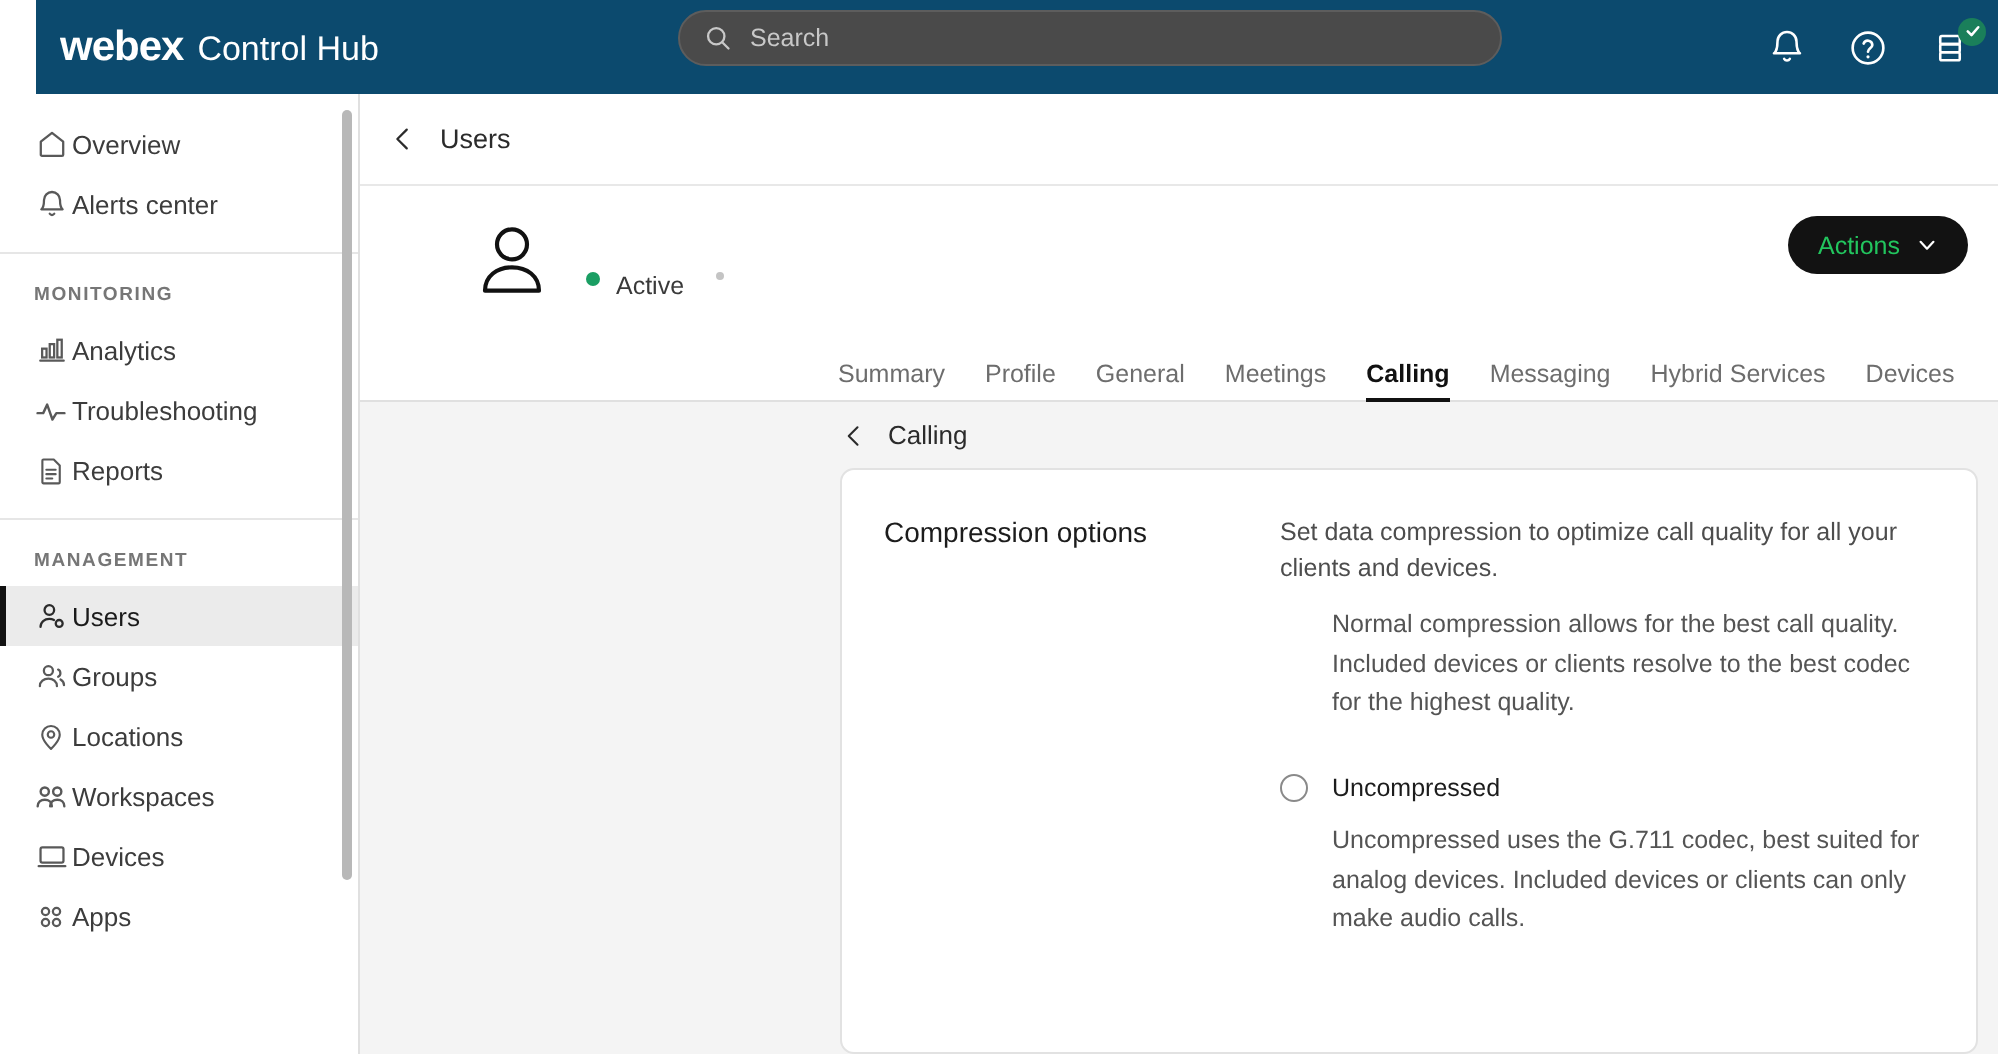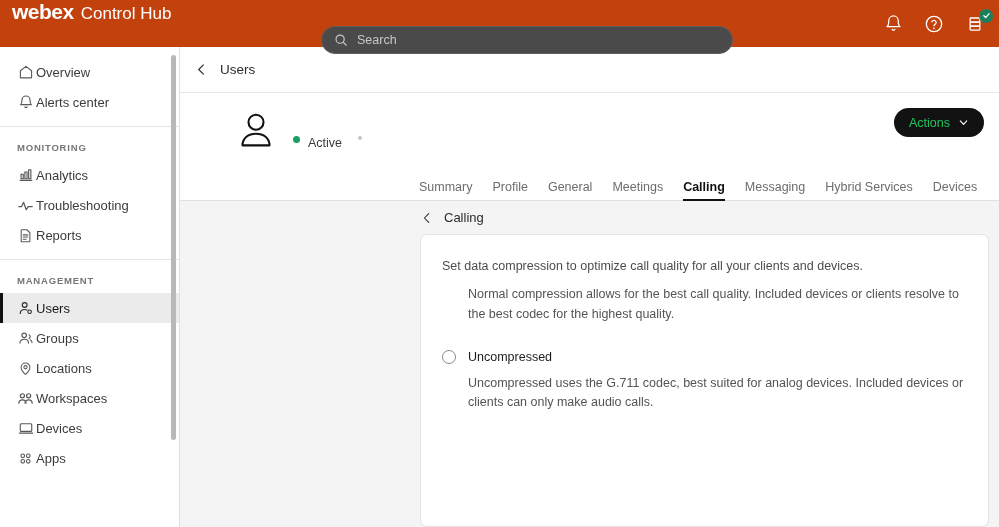--- a/index.html
+++ b/index.html
@@ -7,31 +7,32 @@
     width: 999px; height: 527px;
     font-family: "Liberation Sans", sans-serif;
     background: #ffffff;
     overflow: hidden;
   }
   .app { position: relative; width: 999px; height: 527px; display: flex; flex-direction: column; }
 
   
   .topbar {
     height: 47px; min-height: 47px;
-    background: #c2410c;
-    display: flex; 
+    background: #0c4a6e;
+    display: flex; align-items: center;
     position: relative;
     z-index: 20;
+    margin-left: 18px;
   }
   .brand { display: flex; align-items: baseline; padding-left: 12px; gap: 7px; }
   .brand-webex { color: #ffffff; font-size: 21px; font-weight: bold; letter-spacing: -0.5px; }
   .brand-product { color: #ffffff; font-size: 17px; font-weight: 400; }
 
   .search-wrap {
-    position: absolute; left: 321px; top: 26px;
+    position: absolute; left: 321px; top: 5px;
     width: 412px; height: 28px;
     background: #4a4a4a;
     border: 1px solid #5d5d5d;
     border-radius: 16px;
     display: flex; align-items: center; gap: 9px;
     padding: 0 12px;
   }
   .search-placeholder { color: #c8c8c8; font-size: 12.5px; }
 
   .topbar-icons {
@@ -386,20 +387,21 @@
         <span style="display:flex;align-items:center;">
           <svg width="14" height="14" viewBox="0 0 24 24" fill="none" stroke="#2b2b2b" stroke-width="1.8">
             <polyline points="15,4.5 7.5,12 15,19.5" stroke-linecap="round" stroke-linejoin="round"></polyline>
           </svg>
         </span>
         <span class="subhead-text">Calling</span>
       </div>
 
       <div class="content-scroll">
         <div class="card">
+          <div class="card-title">Compression options</div>
           <div class="card-body">
             <div class="card-desc">Set data compression to optimize call quality for all your clients and devices.</div>
 
             <div class="radio-help">Normal compression allows for the best call quality. Included devices or clients resolve to the best codec for the highest quality.</div>
 
             <div class="radio-row">
               <span class="radio"></span>
               <span class="radio-label">Uncompressed</span>
             </div>
             <div class="radio-help">Uncompressed uses the G.711 codec, best suited for analog devices. Included devices or clients can only make audio calls.</div>

